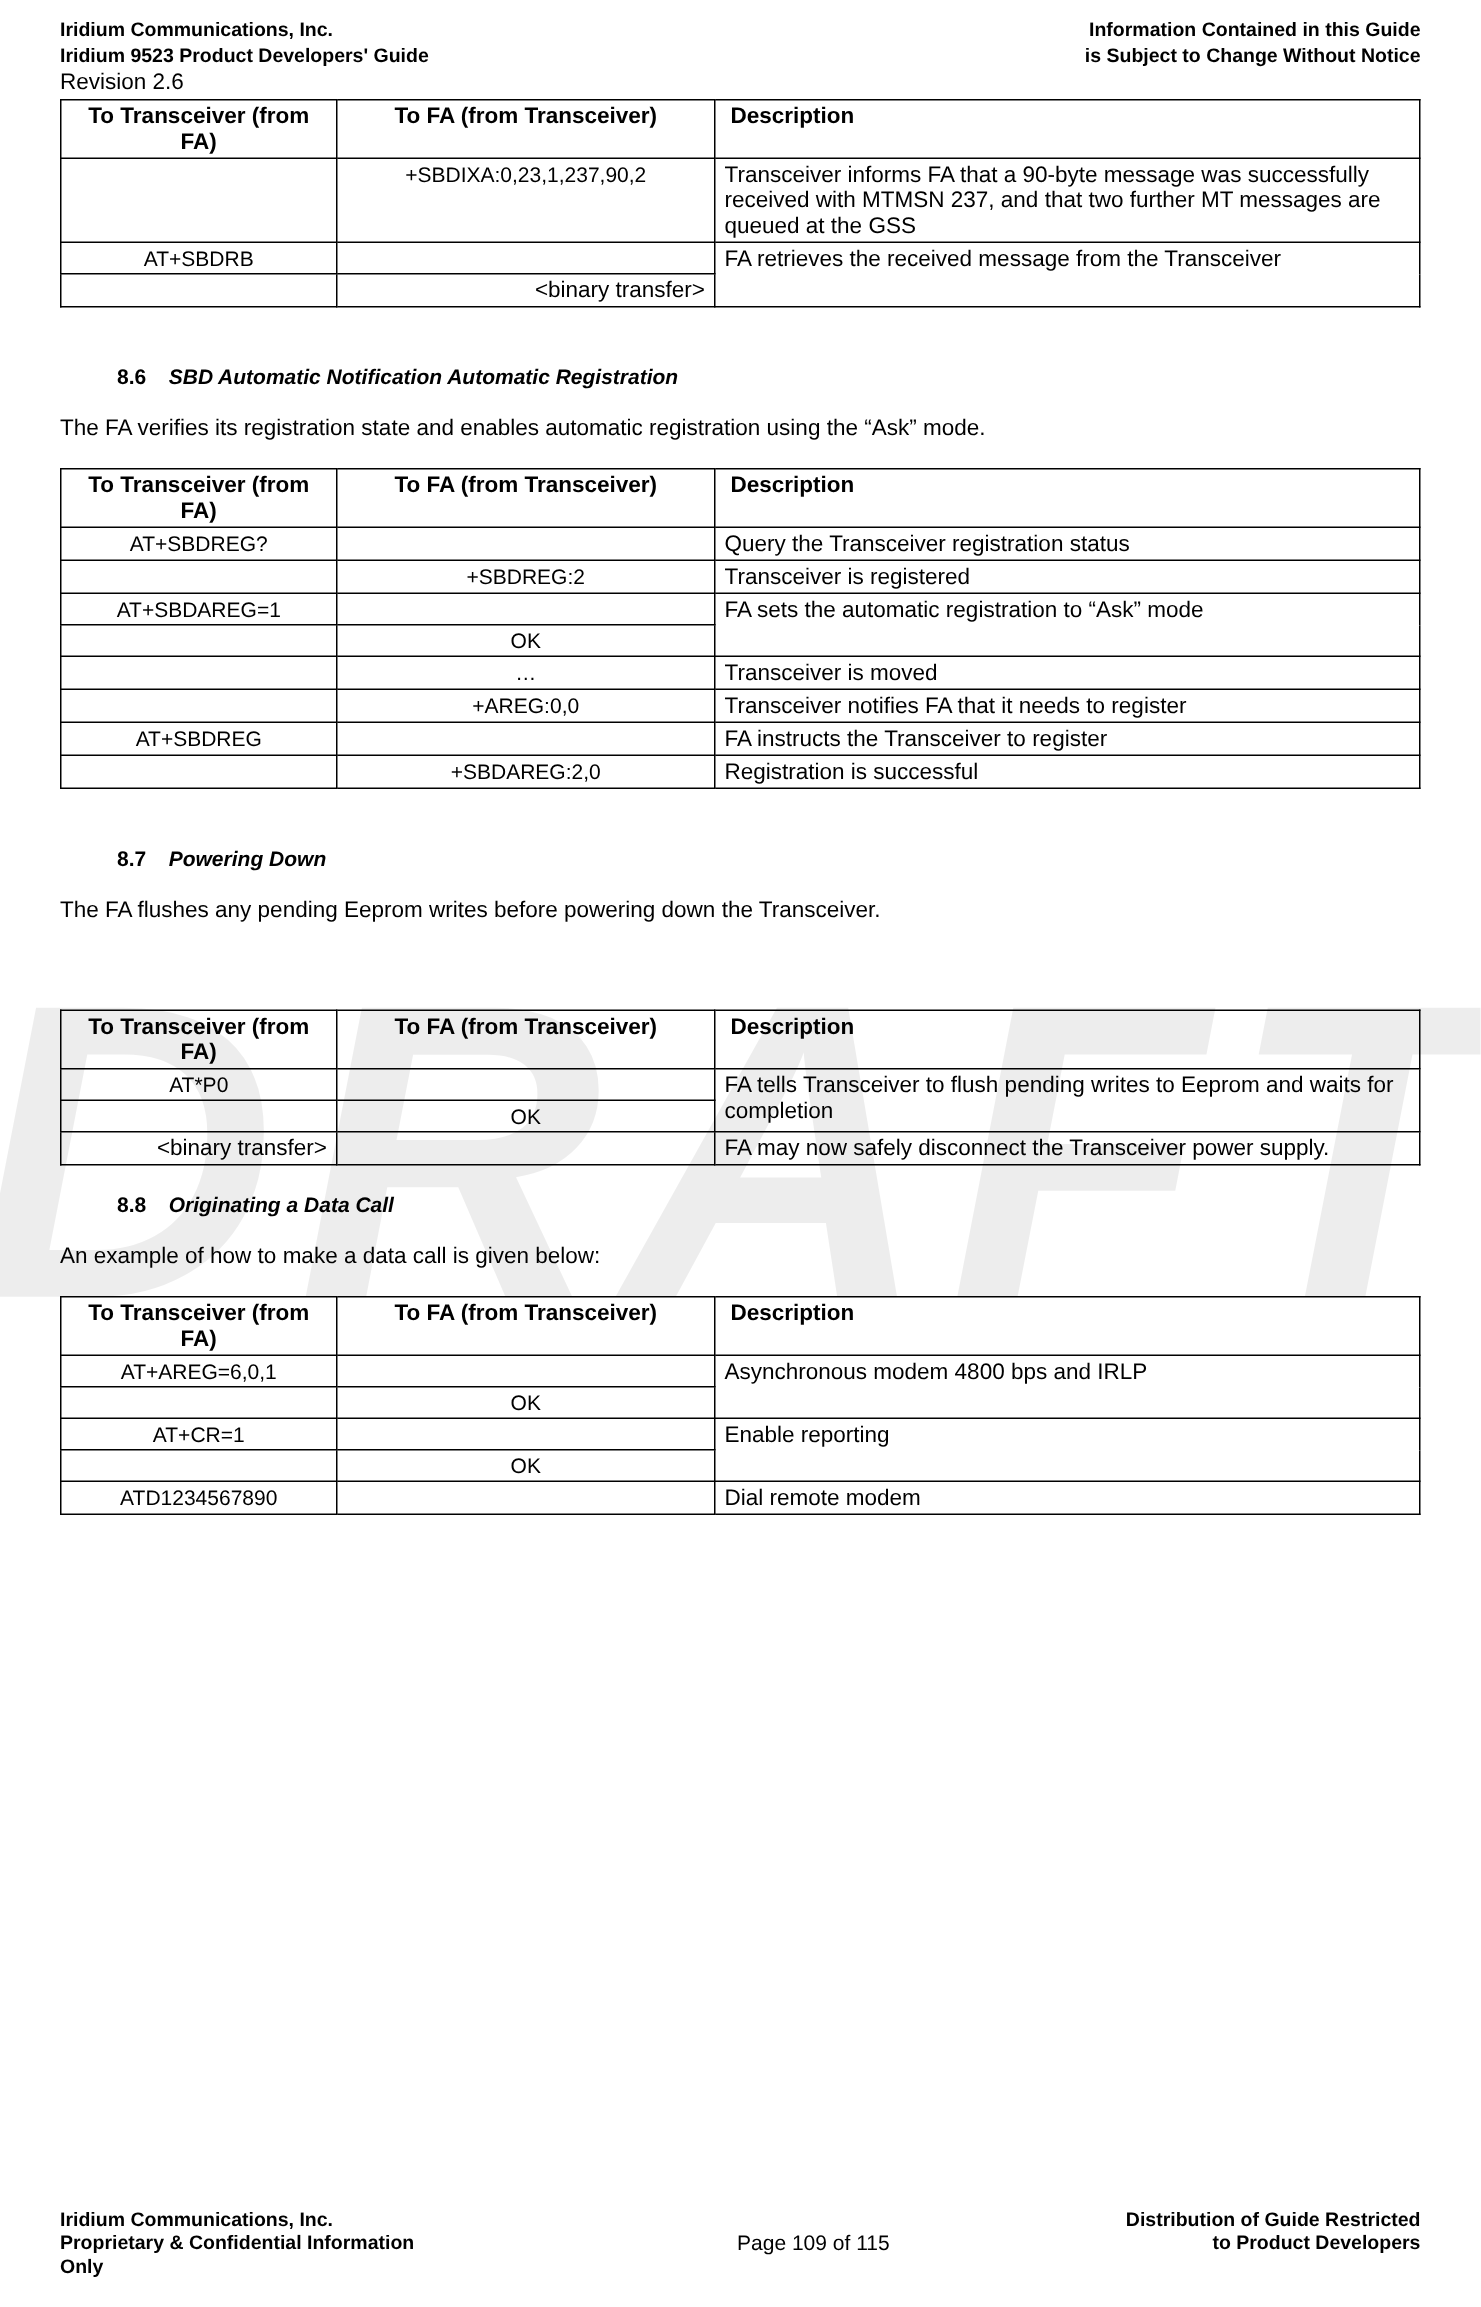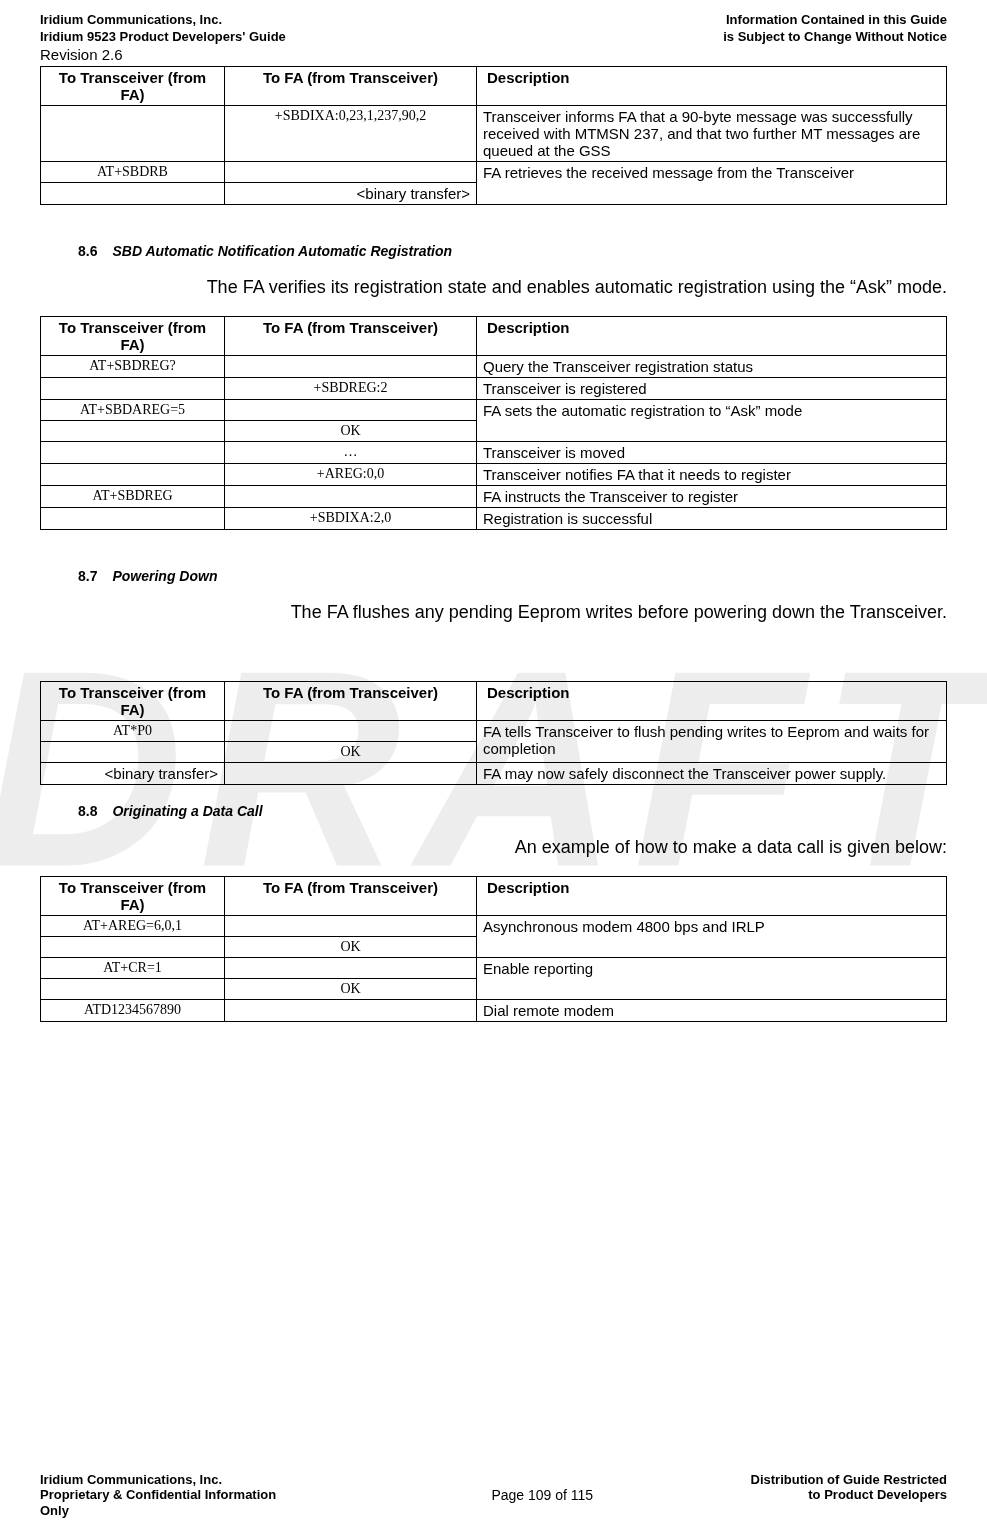--- a/index.html
+++ b/index.html
@@ -29,30 +29,30 @@
     .content { position: relative; z-index: 1; }
     .header-row { display: flex; justify-content: space-between; margin-bottom: 2px; }
     .header-left { font-weight: bold; font-family: Verdana, sans-serif; font-size: 13px; }
     .header-right { font-weight: bold; font-family: Liberation Sans, sans-serif; font-size: 13px; text-align: right; }
     .revision { font-family: Arial; font-size: 15px; margin-bottom: 3px; }
     table { border-collapse: collapse; width: 100%; margin-bottom: 4px; table-layout: fixed; }
     th, td { border: 1px solid #000; padding: 2px 6px; font-size: 15px; vertical-align: top; text-align: left; }
     th { font-weight: bold; text-align: center; }
     .col1 { width: 184px; }
     .col2 { width: 252px; }
-    .mono { font-family: Liberation Serif, serif; text-align: center; font-size: 14px; }
+    .mono { font-family: Liberation Sans, sans-serif; text-align: center; font-size: 14px; }
     .cellcenter { text-align: right; }
     h2 {
       font-size: 14px;
       font-style: italic;
       font-weight: bold;
       margin: 38px 0 18px 38px;
     }
     h2 .secnum { font-style: normal; margin-right: 15px; }
-    p.body { font-size: 18px; margin-bottom: 18px; text-align: right; }
+    p.body { font-size: 15px; margin-bottom: 18px; }
     .footer {
       position: absolute;
       bottom: 20px;
       left: 40px;
       right: 40px;
       font-family: Verdana, sans-serif;
       font-size: 13px;
       font-weight: bold;
     }
     .footer-row { display: flex; justify-content: space-between; }
@@ -125,21 +125,21 @@
       <td class="mono">AT+SBDREG?</td>
       <td></td>
       <td>Query the Transceiver registration status</td>
     </tr>
     <tr>
       <td></td>
       <td class="mono">+SBDREG:2</td>
       <td>Transceiver is registered</td>
     </tr>
     <tr>
-      <td class="mono">AT+SBDAREG=5</td>
+      <td class="mono">AT+SBDAREG=1</td>
       <td></td>
       <td rowspan="2">FA sets the automatic registration to “Ask” mode</td>
     </tr>
     <tr>
       <td></td>
       <td class="mono">OK</td>
     </tr>
     <tr>
       <td></td>
       <td class="mono">…</td>
@@ -150,21 +150,21 @@
       <td class="mono">+AREG:0,0</td>
       <td>Transceiver notifies FA that it needs to register</td>
     </tr>
     <tr>
       <td class="mono">AT+SBDREG</td>
       <td></td>
       <td>FA instructs the Transceiver to register</td>
     </tr>
     <tr>
       <td></td>
-      <td class="mono">+SBDIXA:2,0</td>
+      <td class="mono">+SBDAREG:2,0</td>
       <td>Registration is successful</td>
     </tr>
   </tbody>
     </table>
 
   <h2><span class="secnum">8.7</span><span>Powering Down</span></h2>
   <p class="body">The FA flushes any pending Eeprom writes before powering down the Transceiver.</p>
 
   <div class="spacer40"></div>
 

